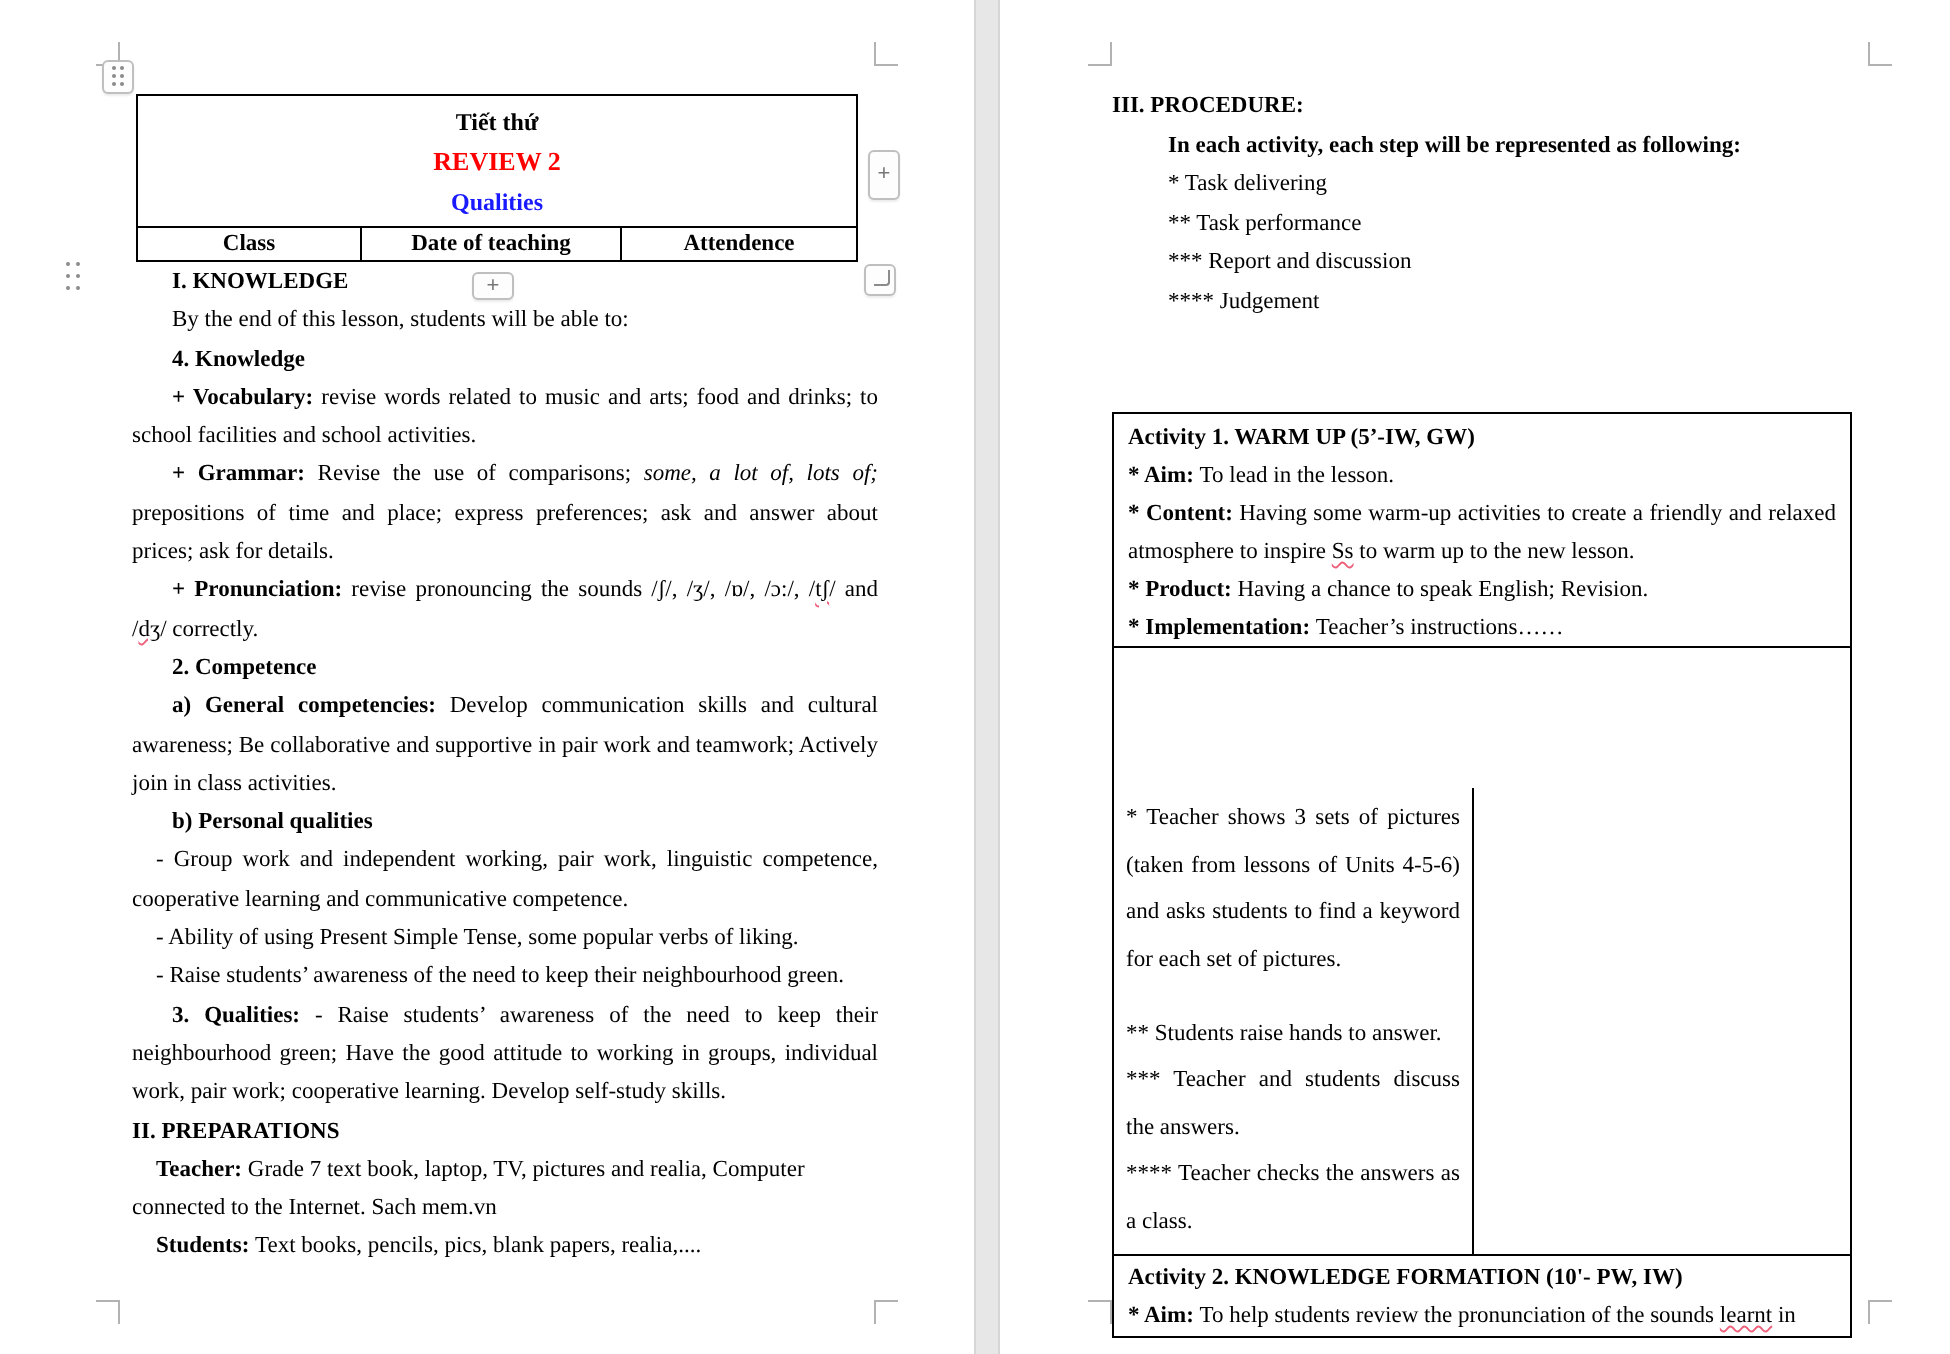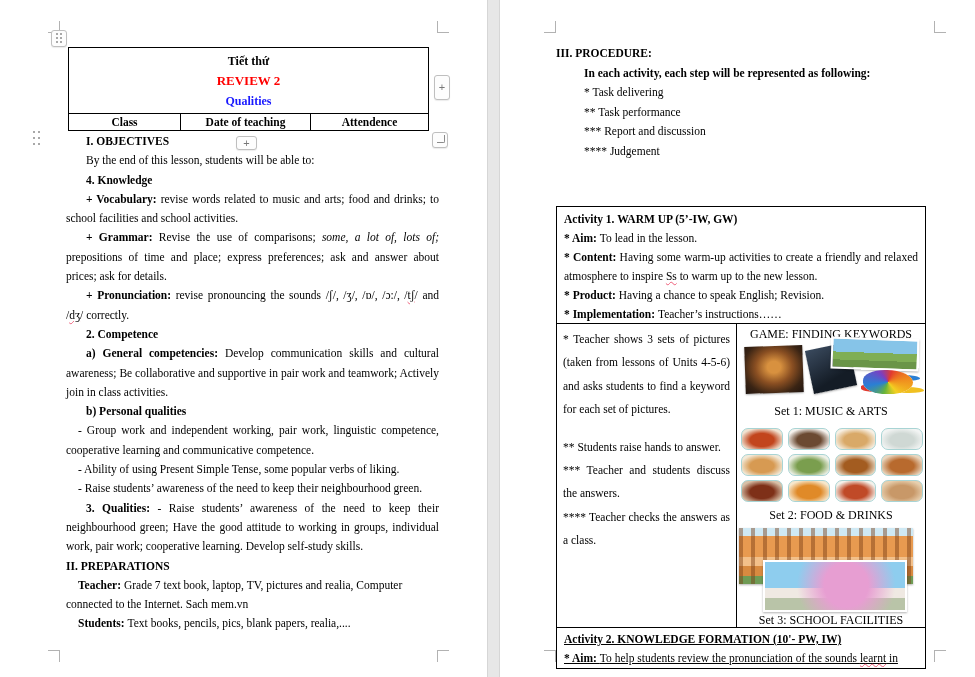--- a/index.html
+++ b/index.html
@@ -41,24 +41,24 @@
   .j{text-align:justify;}
   .ind{text-indent:20px;}
   .ind2{text-indent:12px;}
   .ind3{text-indent:28px;}
   .gap{margin-top:14px;}
   #left-body{position:absolute;left:66px;top:132px;width:373px;font-size:11.5px;line-height:19.3px;}
   #right-intro{position:absolute;left:56px;top:44px;width:372px;font-size:11.5px;line-height:19.6px;}
   
   #act-table{position:absolute;left:56px;top:166px;width:370px;height:463px;border:1px solid #000;box-sizing:border-box;font-size:11.5px;margin-top:40px;}
   #act-row1{height:117px;box-sizing:border-box;border-bottom:1px solid #000;padding:3px 7px;line-height:19px;overflow:hidden;}
-  #act-row2{height:304px;box-sizing:border-box;border-bottom:1px solid #000;display:flex;}
+  #act-row2{height:304px;box-sizing:border-box;border-bottom:1px solid #000;display:flex;align-items:flex-end;}
   #steps-cell{width:180px;box-sizing:border-box;border-right:1px solid #000;padding:4px 6px;line-height:23.4px;overflow:hidden;}
   #game-cell{flex:1;position:relative;overflow:hidden;}
-  #act-row3{height:39px;box-sizing:border-box;padding:2px 7px;line-height:19px;overflow:hidden;text-decoration:underline;}
+  #act-row3{height:39px;box-sizing:border-box;padding:2px 7px;line-height:19px;overflow:hidden;}
   .center-label{position:absolute;left:0;right:0;text-align:center;font-weight:normal;font-size:12px;}
   
   .photo{position:absolute;box-shadow:0 1px 2px rgba(0,0,0,.3);}
   #img-orchestra{left:8px;top:22px;width:58px;height:47px;transform:rotate(-2deg);
     background:radial-gradient(ellipse at 50% 45%,#d8913f 0 16%,#8a4f22 45%,#3a2414 75%,#201510 100%);}
   #collage{position:absolute;left:70px;top:14px;width:114px;height:60px;}
   #img-dark{left:2px;top:8px;width:44px;height:44px;transform:rotate(-12deg);
     background:linear-gradient(160deg,#3a4a5e,#141c26 70%);}
   #img-landscape{left:24px;top:0;width:84px;height:28px;transform:rotate(2deg);border:2px solid #fff;
     background:linear-gradient(#86c4e8 0 46%,#7fae55 46% 74%,#6a9548 74% 100%);}
@@ -126,21 +126,21 @@
         <div class="tline t-blue">Qualities</div>
       </div>
       <div id="head-cols">
         <div class="hcell">Class</div>
         <div class="hcell">Date of teaching</div>
         <div class="hcell">Attendence</div>
       </div>
     </div>
 
     <div id="left-body">
-        <div class="para ind"><span class="rb">I. OBJECTIVES</span></div>
+        <div class="para ind"><span class="rb">I. KNOWLEDGE</span></div>
         <div class="para ind"><span>By the end of this lesson, students will be able to:</span></div>
         <div class="para ind"><span class="rb">4. Knowledge</span></div>
         <div class="para ind j"><span class="rb">+ Vocabulary: </span><span>revise words related to music and arts; food and drinks; to school facilities and school activities.</span></div>
         <div class="para ind j"><span class="rb">+ Grammar: </span><span>Revise the use of comparisons; </span><span class="ri">some, a lot of, lots of;</span><span> prepositions of time and place; express preferences; ask and answer about prices; ask for details.</span></div>
         <div class="para ind j"><span class="rb">+ Pronunciation: </span><span>revise pronouncing the sounds /ʃ/, /ʒ/, /ɒ/, /ɔ:/, /</span><span class="re">tʃ</span><span>/ and /</span><span class="re">dʒ</span><span>/ correctly.</span></div>
         <div class="para ind"><span class="rb">2. Competence</span></div>
         <div class="para ind j"><span class="rb">a) General competencies: </span><span>Develop communication skills and cultural awareness; Be collaborative and supportive in pair work and teamwork; Actively join in class activities.</span></div>
         <div class="para ind"><span class="rb">b) Personal qualities</span></div>
         <div class="para ind2 j"><span>- Group work and independent working, pair work, linguistic competence, cooperative learning and communicative competence.</span></div>
         <div class="para ind2"><span>- Ability of using Present Simple Tense, some popular verbs of liking.</span></div>

